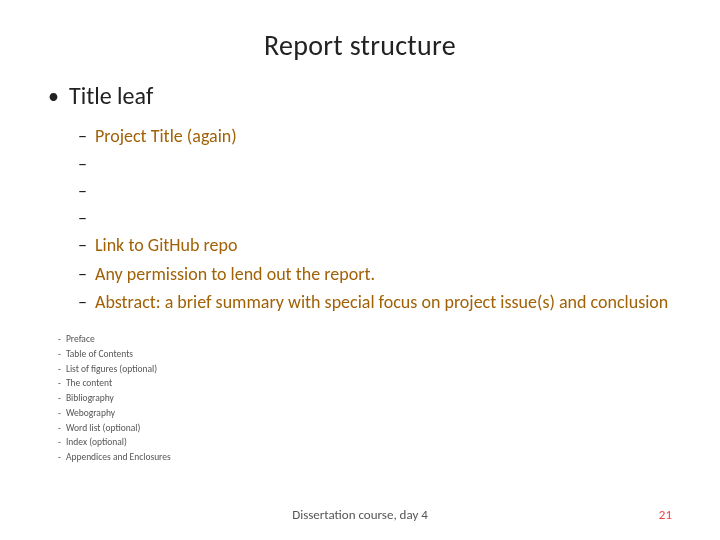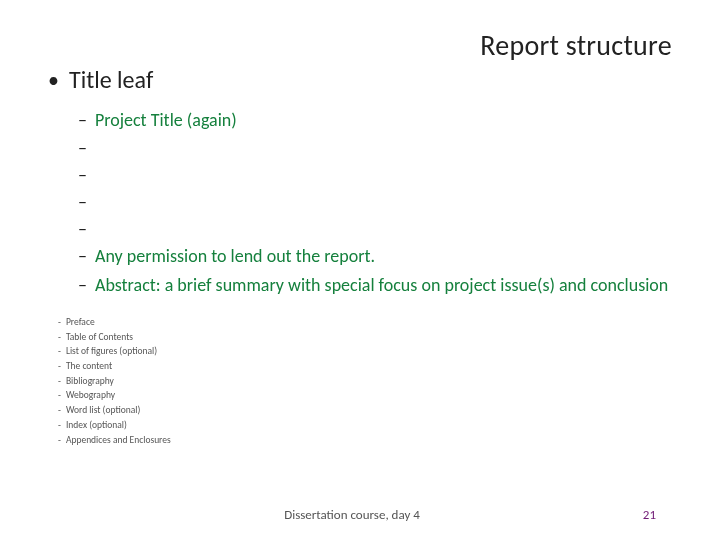--- a/index.html
+++ b/index.html
@@ -16,25 +16,25 @@
 
     .slide {
       width: 720px;
       height: 540px;
       padding: 28px 48px 28px 48px;
       display: flex;
       flex-direction: column;
     }
 
     .slide-title {
-      text-align: right;
+      text-align: center;
       font-size: 28px;
       font-weight: 400;
       color: #222;
-      margin-bottom: 2px;
+      margin-bottom: 18px;
       letter-spacing: 0.01em;
     }
 
     .bullet-section {
       display: flex;
       flex-direction: row;
       align-items: flex-start;
       margin-bottom: 10px;
     }
 
@@ -67,21 +67,21 @@
     .dash {
       font-size: 18px;
       margin-right: 8px;
       color: #222;
       flex-shrink: 0;
       margin-top: 1px;
     }
 
     .sub-text {
       font-size: 18px;
-      color: #15803d;
+      color: #a16207;
       line-height: 1.35;
     }
 
     .footer-section {
       margin-top: 14px;
       margin-left: 10px;
       display: flex;
       flex-direction: column;
     }
 
@@ -96,37 +96,37 @@
     .footer-dot {
       font-size: 9.5px;
       margin-right: 5px;
       color: #555;
     }
 
     .bottom-bar {
       position: absolute;
       bottom: 18px;
       left: 0;
-      right: 16px;
+      right: 0;
       display: flex;
       flex-direction: row;
       justify-content: center;
       align-items: center;
     }
 
     .bottom-label {
       font-size: 13px;
       color: #555;
       text-align: center;
       flex: 1;
     }
 
     .bottom-number {
       font-size: 13px;
-      color: #701a75;
+      color: #ef4444;
       position: absolute;
       right: 48px;
       bottom: 0;
     }
   </style>
 </head>
 <body>
 
 <div class="slide">
 
@@ -146,20 +146,21 @@
       <span class="dash">–</span>
     </div>
       <div class="sub-item">
       <span class="dash">–</span>
     </div>
       <div class="sub-item">
       <span class="dash">–</span>
     </div>
       <div class="sub-item">
       <span class="dash">–</span>
+      <span class="sub-text">Link to GitHub repo</span>
     </div>
       <div class="sub-item">
       <span class="dash">–</span>
       <span class="sub-text">Any permission to lend out the report.</span>
     </div>
       <div class="sub-item">
       <span class="dash">–</span>
       <span class="sub-text">Abstract: a brief summary with special focus on project issue(s) and conclusion</span>
     </div>
     </div>

